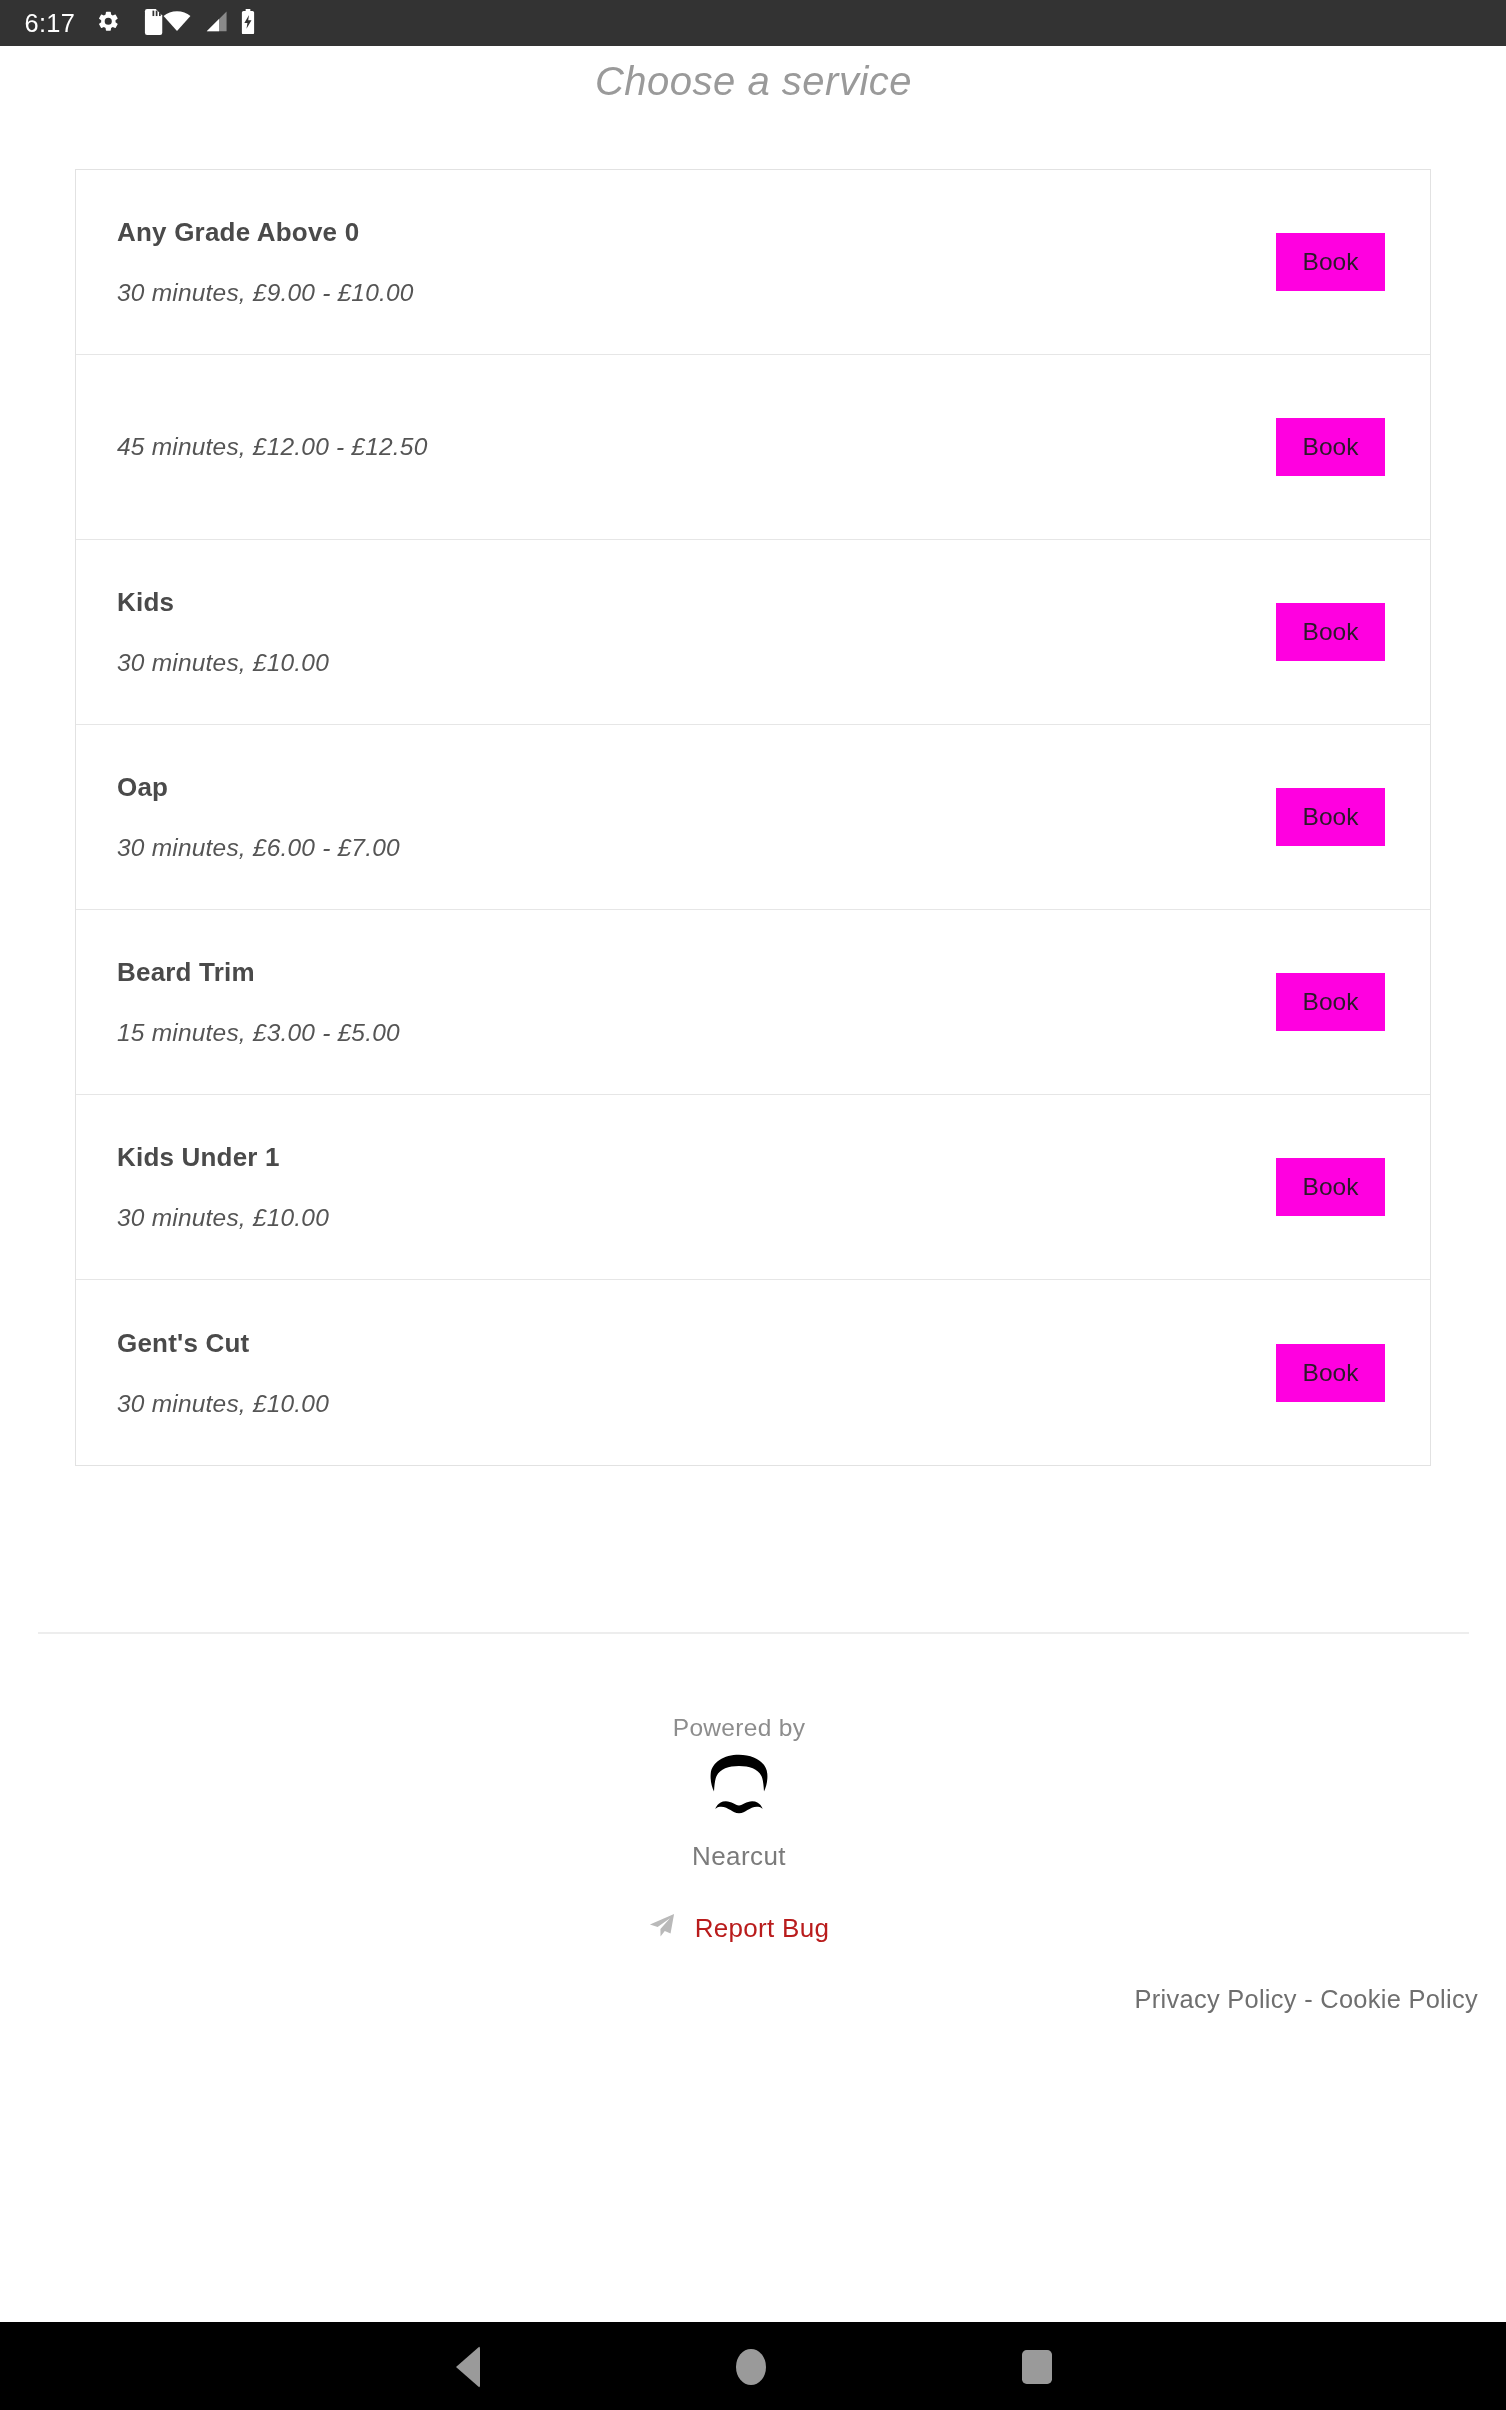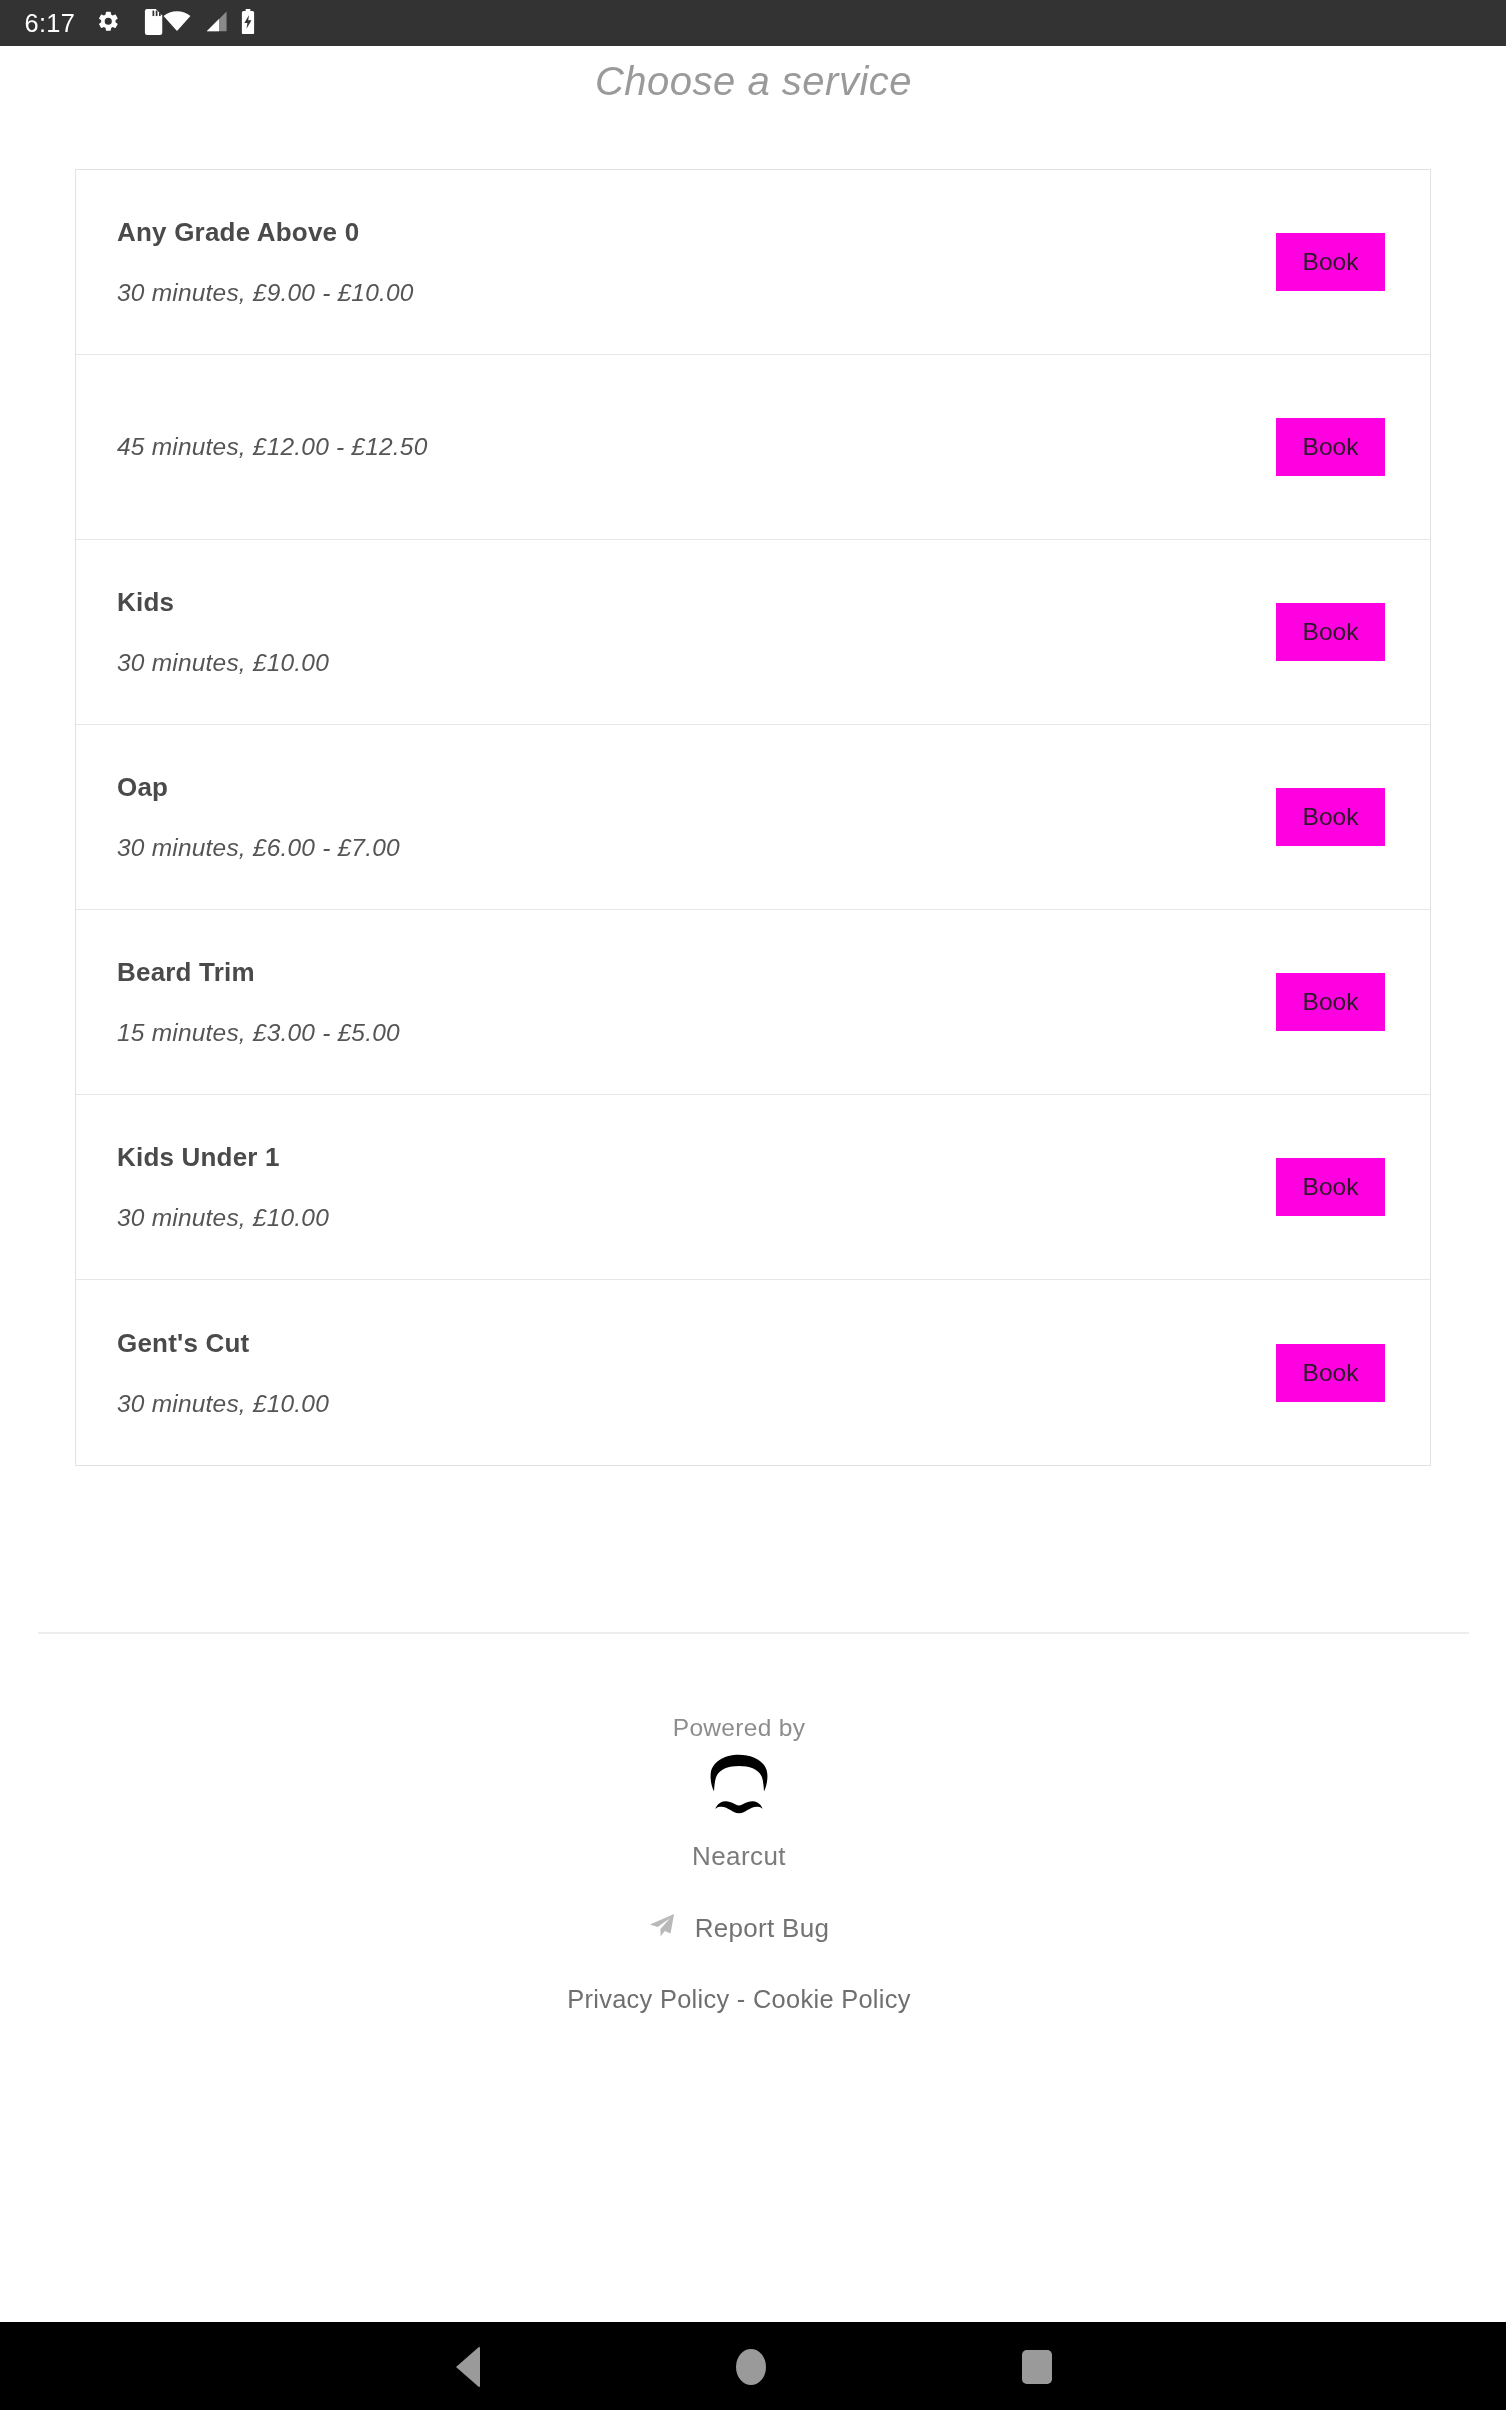--- a/index.html
+++ b/index.html
@@ -95,27 +95,27 @@
     font-size:24.5px; color:#8d8d8d; letter-spacing:0.3px;
   }
   .logo-wrap {
     margin-top:9.4px; display:flex; flex-direction:column; align-items:center;
   }
   .brand-name {
     font-size:26px; color:#7b7b7b; letter-spacing:0.4px; margin-top:3.8px;
   }
   .report-bug {
     margin-top:41px;
-    font-size:26px; color:#737373; letter-spacing:0.3px;
+    font-size:26px; color:#b91c1c; letter-spacing:0.3px;
     display:inline-flex; align-items:center; gap:20px;
     cursor:pointer;
   }
   .policy-links {
     margin-top:40px;
-    font-size:25.4px; color:#6f6f6f; letter-spacing:0.3px;
+    font-size:25.4px; color:#6f6f6f; letter-spacing:0.3px;text-align:right;
   }
   .policy-links span { cursor:pointer; }
   .policy-sep { cursor:default !important; }
 
   
   .navbar {
     position:absolute; bottom:0; left:0; width:1507px; height:89px;
     background:#000000;
     display:flex; align-items:center; justify-content:center;
     gap:256px;

